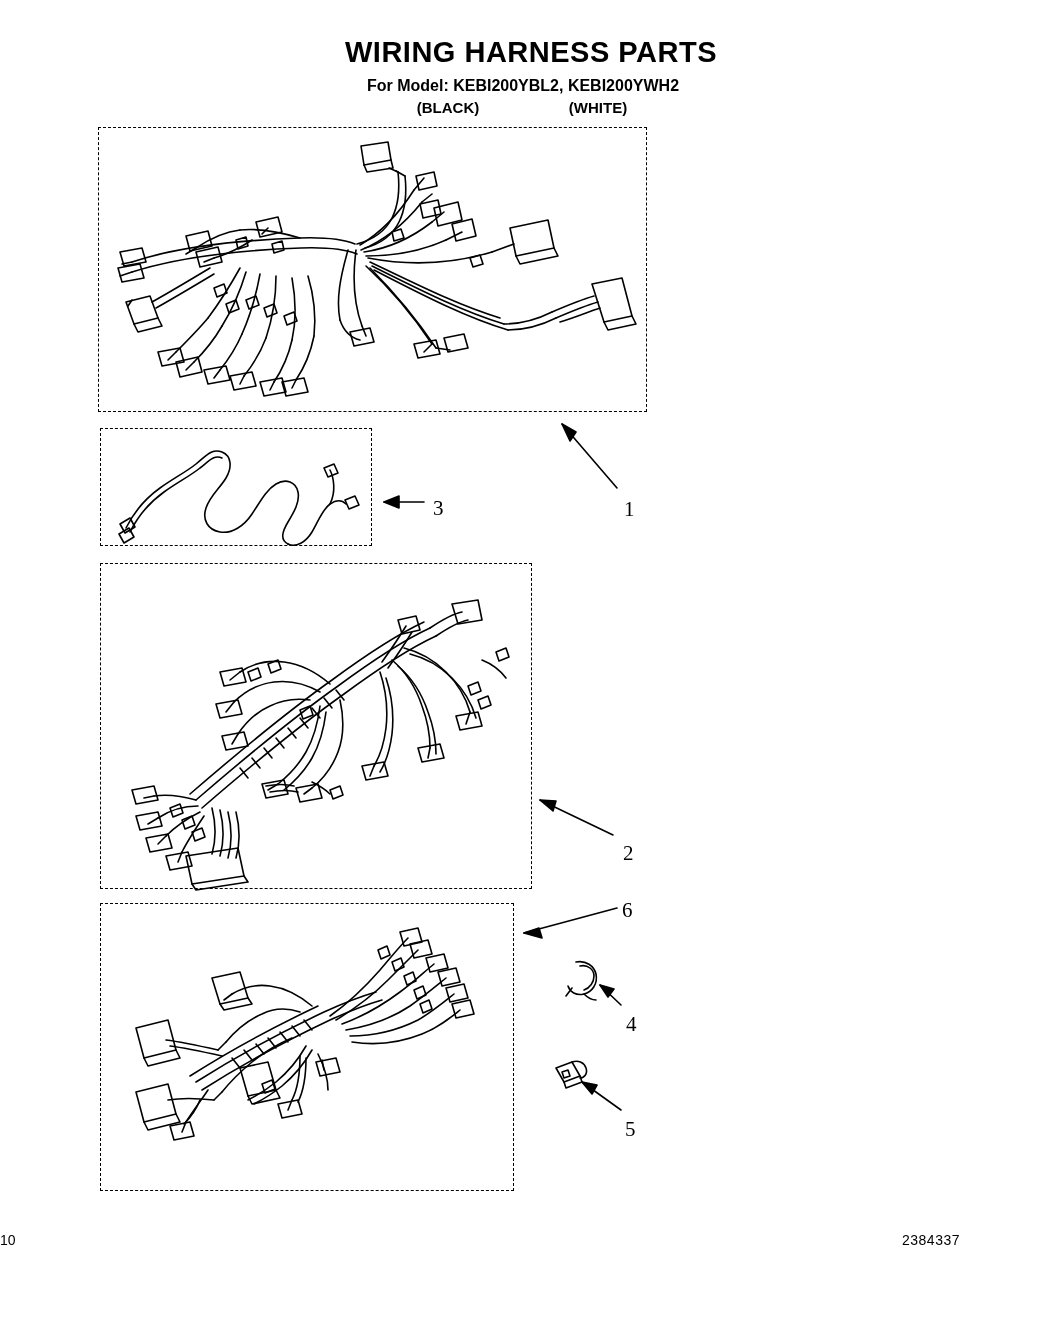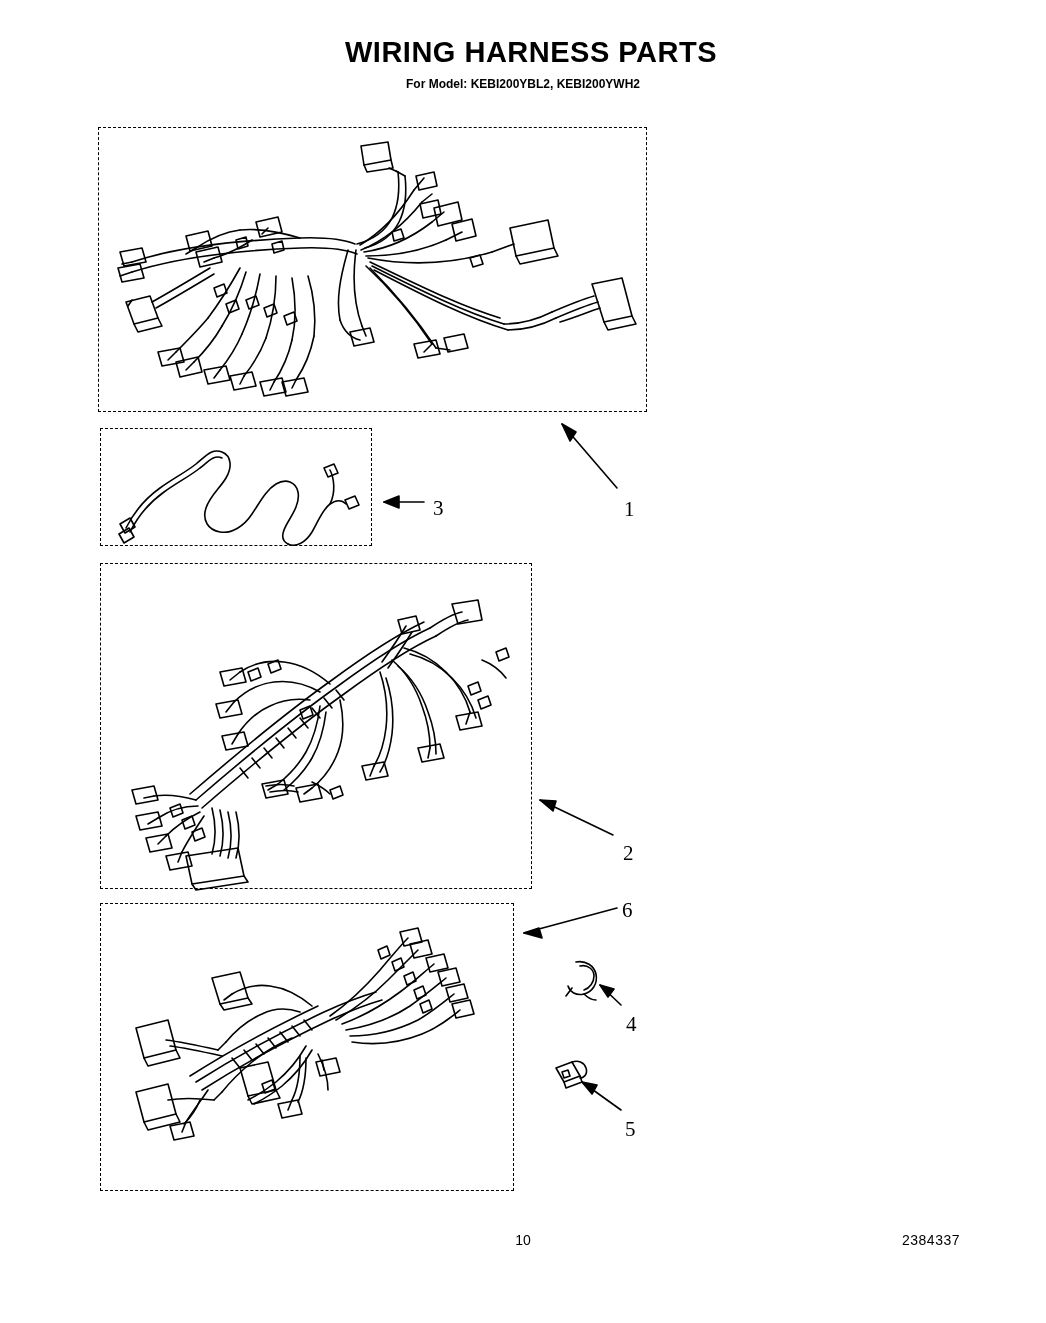--- a/index.html
+++ b/index.html
@@ -31,21 +31,21 @@
     font-weight: bold;
     letter-spacing: 0.5px;
     padding-left: 8px;
   }
   .model-line {
     position: absolute;
     left: 0;
     top: 77px;
     width: 1046px;
     text-align: center;
-    font-size: 12px;
+    font-size: 16px;
     font-weight: bold;
   }
   .color-line {
     position: absolute;
     left: 0;
     top: 99px;
     width: 1046px;
     text-align: center;
     font-size: 15px;
     font-weight: bold;
@@ -62,21 +62,21 @@
     position: absolute;
     font-size: 21px;
     font-family: "Liberation Serif", serif;
     font-weight: normal;
   }
   .footer-page {
     position: absolute;
     left: 0;
     top: 1232px;
     width: 1046px;
-    text-align: center;
+    text-align: left;
     font-size: 14px;
   }
   .footer-code {
     position: absolute;
     right: 86px;
     top: 1232px;
     font-size: 14px;
     letter-spacing: 0.5px;
   }
   svg.art {
@@ -87,20 +87,23 @@
     pointer-events: none;
   }
 </style>
 </head>
 <body>
 
 <div class="page">
 
   <div class="title">WIRING HARNESS PARTS</div>
   <div class="model-line">For Model: KEBI200YBL2, KEBI200YWH2</div>
+  <div class="color-line">
+    <span class="black">(BLACK)</span><span class="white">(WHITE)</span>
+  </div>
 
   <div class="dashed-box" style="left:98px; top:127px; width:549px; height:285px;"></div>
   <div class="dashed-box" style="left:100px; top:428px; width:272px; height:118px;"></div>
   <div class="dashed-box" style="left:100px; top:563px; width:432px; height:326px;"></div>
   <div class="dashed-box" style="left:100px; top:903px; width:414px; height:288px;"></div>
 
   <div class="callout" style="left:624px; top:497px;">1</div>
   <div class="callout" style="left:623px; top:841px;">2</div>
   <div class="callout" style="left:433px; top:496px;">3</div>
   <div class="callout" style="left:626px; top:1012px;">4</div>

